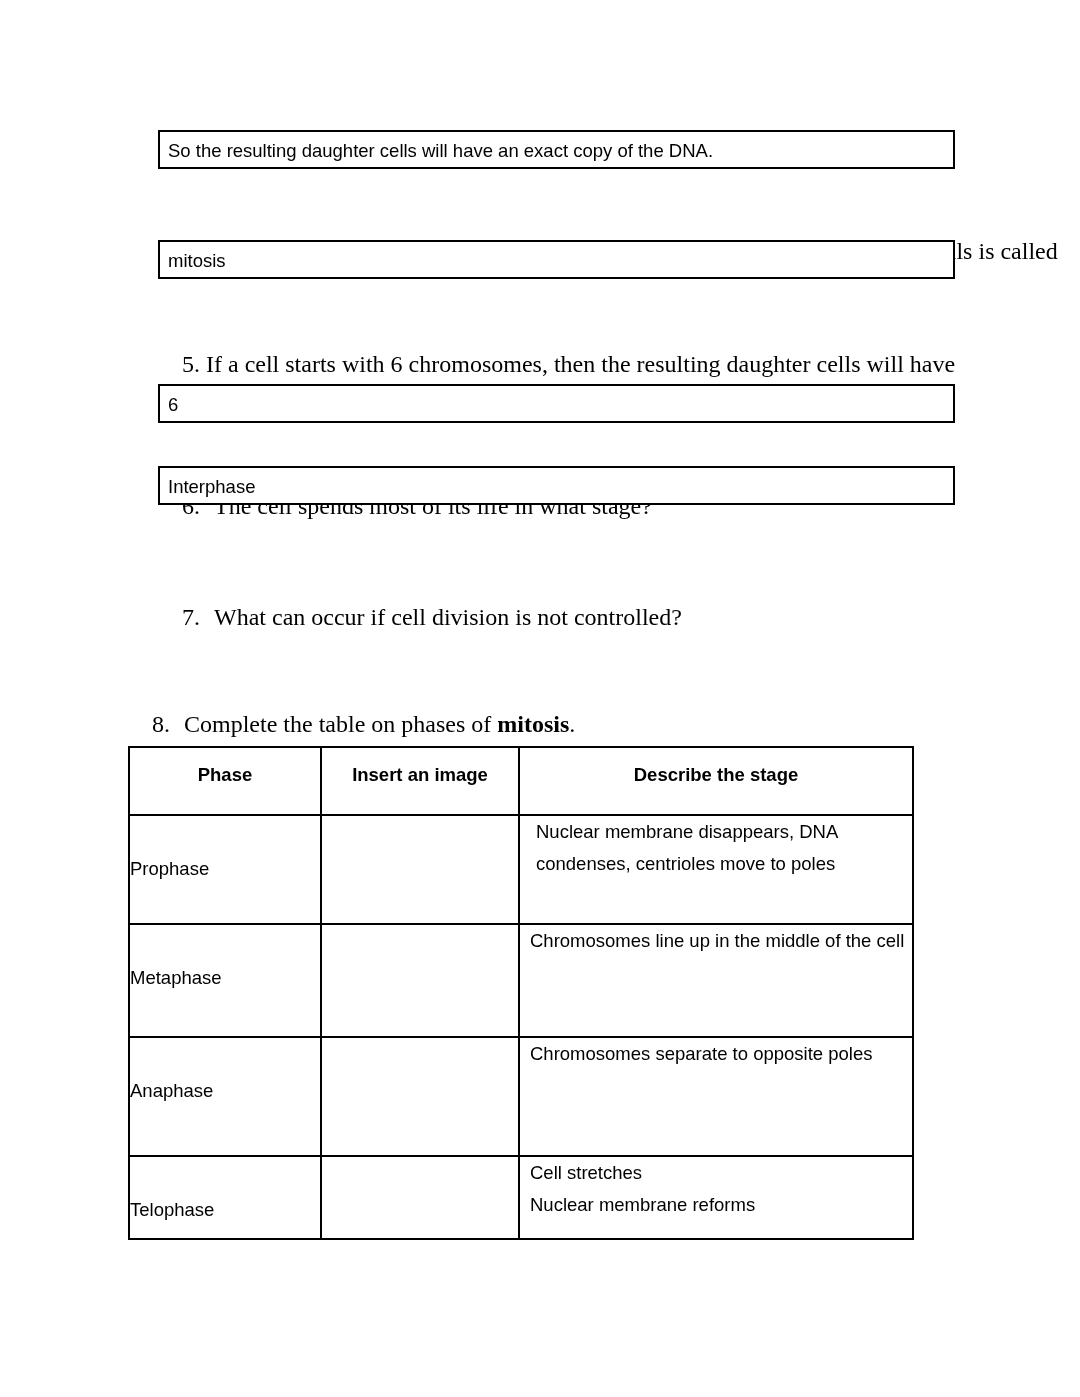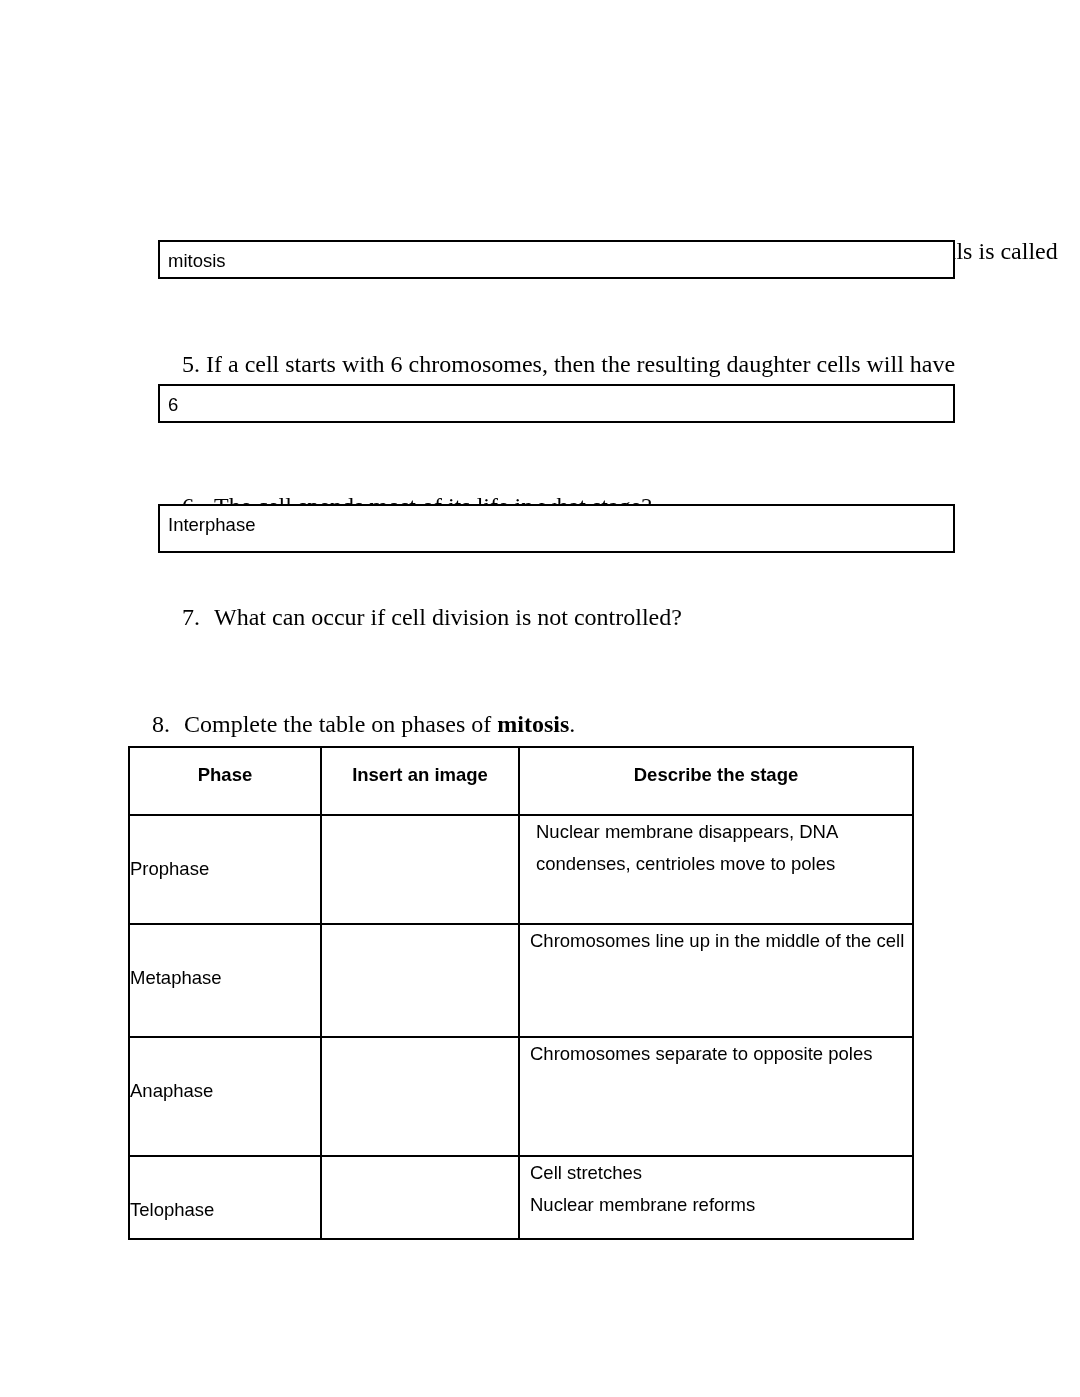--- a/index.html
+++ b/index.html
@@ -124,20 +124,23 @@
   .desc-line {
     display: block;
   }
   .img-cell { }
 </style>
 </head>
 <body>
 
 <div class="page">
 
+  <div class="answer-box" style="top:130px; height:39px;">
+    <span class="answer-text">So the resulting daughter cells will have an exact copy of the DNA.</span>
+  </div>
 
   <div class="question" style="left:158px; top:203px;">
     <span class="qnum-wide">4.</span><span>The process where a somatic (body) cell divides into 2 </span><span class="bold-ul">identical</span><span> daughter cells is called</span>
   </div>
 
   <div class="answer-box" style="top:240px; height:39px;">
     <span class="answer-text">mitosis</span>
   </div>
 
   <div class="question" style="left:158px; top:316px;">
@@ -149,21 +152,21 @@
   </div>
 
   <div class="answer-box" style="top:384px; height:39px;">
     <span class="answer-text">6</span>
   </div>
 
   <div class="question" style="left:158px; top:458px;">
     <span class="qnum-wide">6.</span><span>The cell spends most of its life in what stage?</span>
   </div>
 
-  <div class="answer-box" style="top:504px; height:49px;">
+  <div class="answer-box" style="top:466px; height:39px;">
     <span class="answer-text">Interphase</span>
   </div>
 
   <div class="question" style="left:158px; top:569px;">
     <span class="qnum-wide">7.</span><span>What can occur if cell division is not controlled?</span>
   </div>
 
 
   <div class="question" style="left:128px; top:676px;">
     <span class="qnum-wide">8.</span><span>Complete the table on phases of </span><span class="bold">mitosis</span><span>.</span>

